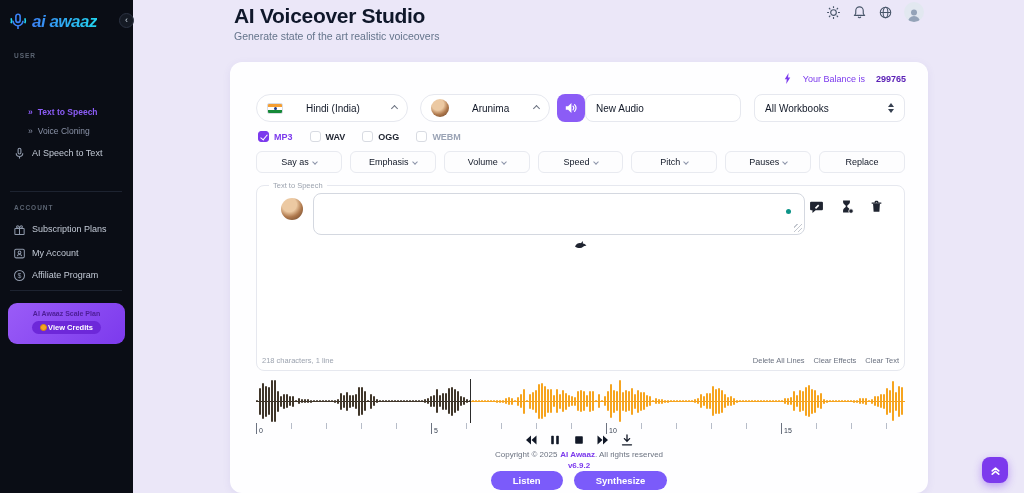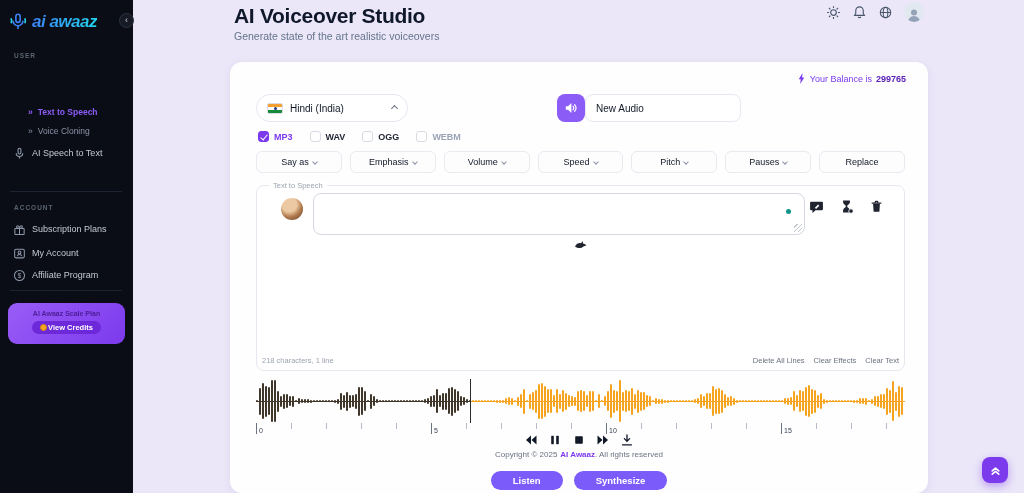--- a/index.html
+++ b/index.html
@@ -32,24 +32,24 @@
 
   
   .page-title{position:absolute;left:234px;top:4px;font-size:21px;font-weight:700;color:#0f172a;letter-spacing:-0.3px}
   .page-subtitle{position:absolute;left:234px;top:30px;font-size:10.5px;color:#64748b}
   .topbar{position:absolute;right:100px;top:2px;display:flex;align-items:center;gap:11px}
   .top-icon{width:15px;height:15px;color:#475569;cursor:pointer}
   .top-avatar{width:20px;height:20px;border-radius:50%;background:#e2e8f0;overflow:hidden;cursor:pointer;display:flex;align-items:flex-end;justify-content:center}
 
   
   .card{position:absolute;left:230px;top:62px;width:698px;height:431px;background:#fefeff;border-radius:12px;box-shadow:0 2px 8px rgba(80,60,160,.08)}
-  .balance{position:absolute;right:22px;top:11px;display:flex;align-items:center;gap:4px;font-size:9px;color:#7c3aed}
+  .balance{position:absolute;right:22px;top:11px;display:flex;align-items:center;gap:11px;font-size:9px;color:#7c3aed}
   .balance b{color:#5b21b6}
 
-  .pill-select{position:absolute;top:32px;height:28px;background:#fff;border:1px solid #e6e8ef;border-radius:14px;display:flex;align-items:center;gap:7px;padding:0 10px;font-size:10px;color:#111827;cursor:pointer}
+  .pill-select{position:absolute;top:32px;height:28px;background:#fff;border:1px solid #e6e8ef;border-radius:14px;display:flex;align-items:center;gap:23px;padding:0 10px;font-size:10px;color:#111827;cursor:pointer}
   .pill-select .caret{margin-left:auto;color:#6b7280}
   .flag{width:16px;height:11px;border-radius:2px;position:relative;background:linear-gradient(180deg,#f59f33 0 33%,#ffffff 33% 66%,#168a38 66% 100%);border:0.5px solid #d9dce3}
   .flag i{position:absolute;left:50%;top:50%;width:3px;height:3px;margin:-1.5px 0 0 -1.5px;border-radius:50%;background:#1e3a8a}
   .voice-avatar{width:18px;height:18px;border-radius:50%;background:radial-gradient(circle at 38% 30%,#ecc9a2 0 35%,#b07a4e 60%,#5f3a22 100%)}
   .speaker-btn{position:absolute;left:327px;top:32px;width:28px;height:28px;border-radius:8px;background:#8b5cf6;display:flex;align-items:center;justify-content:center;cursor:pointer}
   .audio-input{position:absolute;left:355px;top:32px;width:156px;height:28px;border:1px solid #e6e8ef;border-radius:8px;padding:0 10px;font-size:10px;color:#111827;background:#fff;font-family:"Liberation Sans",sans-serif}
   .workbook-select{position:absolute;left:524px;top:32px;width:151px;height:28px;border:1px solid #e6e8ef;border-radius:8px;display:flex;align-items:center;padding:0 10px;font-size:10px;color:#111827;background:#fff;cursor:pointer}
   .updown{margin-left:auto;display:flex;flex-direction:column;gap:2px}
   .tri-up{width:0;height:0;border-left:3px solid transparent;border-right:3px solid transparent;border-bottom:4px solid #374151}
   .tri-down{width:0;height:0;border-left:3px solid transparent;border-right:3px solid transparent;border-top:4px solid #374151}
@@ -216,30 +216,42 @@
     </div>
 
     <div class="pill-select" style="left:26px;width:152px">
       <span class="flag">
           <i></i>
         </span>
       <span>Hindi (India)</span>
       <span class="caret chevron ch-up"></span>
     </div>
 
+    <div class="pill-select" style="left:190px;width:130px">
+      <span class="voice-avatar"></span>
+      <span>Arunima</span>
+      <span class="caret chevron ch-up"></span>
+    </div>
 
     <div class="speaker-btn">
       <svg style="width:14px;height:14px" viewBox="0 0 14 14">
         <path d="M1.8 5.3v3.4h2.3L7.4 12V2L4.1 5.3z" fill="#fff"></path>
         <path d="M9 5.2a2.8 2.8 0 0 1 0 3.6M10.6 3.7a5 5 0 0 1 0 6.6" stroke="#fff" stroke-width="1.2" fill="none" stroke-linecap="round"></path>
       </svg>
     </div>
 
     <input class="audio-input" value="New Audio" style="">
 
+    <div class="workbook-select">
+      <span>All Workbooks</span>
+      <span class="updown">
+          <i class="tri-up"></i>
+          <i class="tri-down"></i>
+        </span>
+    </div>
 
     <div class="formats">
       <div class="fmt checked">
         <span class="fmt-box"></span>
         <span class="fmt-label">MP3</span>
       </div>
       <div class="fmt">
         <span class="fmt-box"></span>
         <span class="fmt-label">WAV</span>
       </div>
@@ -583,20 +595,21 @@
       </svg>
       <svg class="p-btn" viewBox="0 0 12 12" fill="none" stroke="currentColor" stroke-width="1.3">
         <path d="M6 1v6M3.4 4.6 6 7.4l2.6-2.8" stroke-linecap="round"></path>
           <path d="M1.5 10.8h9" stroke-linecap="round"></path>
       </svg>
     </div>
 
     <div class="copyright">
       <span>Copyright © 2025</span><span class="brand">AI Awaaz</span><span>. All rights reserved</span>
     </div>
+    <div class="version">v6.9.2</div>
 
     <div class="cta-row">
       <button class="cta">Listen</button>
       <button class="cta">Synthesize</button>
     </div>
   </section>
 
   <div class="scroll-top">
     <svg style="width:13px;height:13px" viewBox="0 0 14 14" fill="none" stroke="#fff" stroke-width="1.8" stroke-linecap="round" stroke-linejoin="round">
       <path d="M3.5 7.5 7 4.5l3.5 3M3.5 11 7 8l3.5 3"></path>

